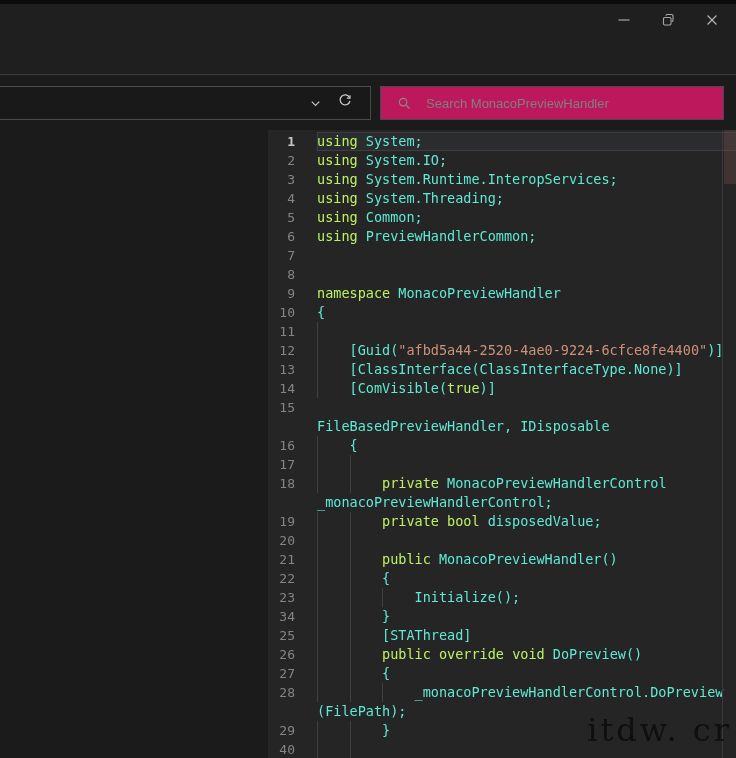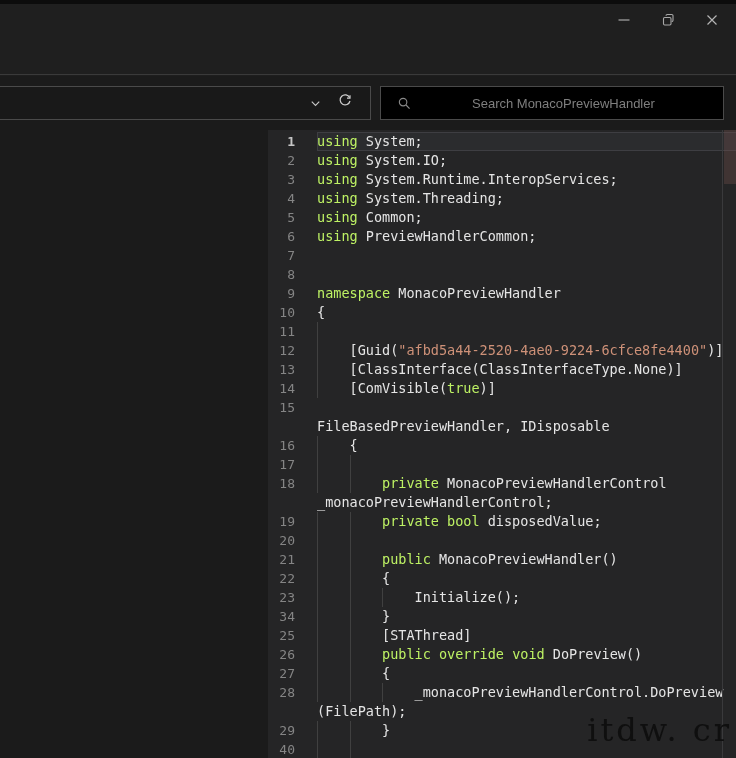--- a/index.html
+++ b/index.html
@@ -30,22 +30,22 @@
     position:absolute; left:-8px; top:10px; width:379px; height:34px;
     background:#191919; border:1px solid #4a4a4a;
     display:flex; align-items:center; justify-content:flex-end;
   }
   .dropdown-chevron, .refresh-button {
     width:30px; height:30px; display:flex; align-items:center; justify-content:center;
   }
   .refresh-button { margin-right:10px; }
   .search-box {
     position:absolute; left:380px; top:10px; width:344px; height:34px;
-    background:#000000; border:1px solid #4a4a4a;
-    display:flex; align-items:center;gap:46px;
+    background:#be185d; border:1px solid #4a4a4a;
+    display:flex; align-items:center;
   }
   .search-box .search-glyph { margin:0 14px 0 16px; display:flex; }
   .search-input {
     flex:1; background:transparent; border:none; outline:none;
     color:#cccccc; font-family:"Liberation Sans", sans-serif; font-size:13px;
     height:100%;
   }
   .search-input::placeholder { color:#7f7f7f; opacity:1; }
   
   .left-panel {
@@ -64,21 +64,21 @@
     color:#858585; font-size:13px; flex:none; user-select:none;
   }
   .gutter.active { color:#c6c6c6; font-weight:bold; }
   .content { position:relative; flex:1; white-space:pre; color:#d4d4d4; }
   .content.active-line {
     background:#2b2c2e;
     box-shadow: inset 0 1px 0 #3e3e42, inset 0 -1px 0 #3e3e42, inset 1px 0 0 #3e3e42;
   }
   .guide { position:absolute; top:0; bottom:0; width:1px; background:#404040; }
   .tok-k { color:#bef264; }
-  .tok-p { color:#e5e5e5; }
+  .tok-p { color:#5eead4; }
   .tok-s { color:#ce9178; }
   
   .scrollbar-track {
     position:absolute; right:0; top:130px; width:14px; height:628px;
     border-left:1px solid #3a3a3c; z-index:3;
   }
   .scrollbar-thumb {
     position:absolute; left:1px; top:0; right:0; height:54px;
     background:rgba(115,80,78,0.35);
   }

